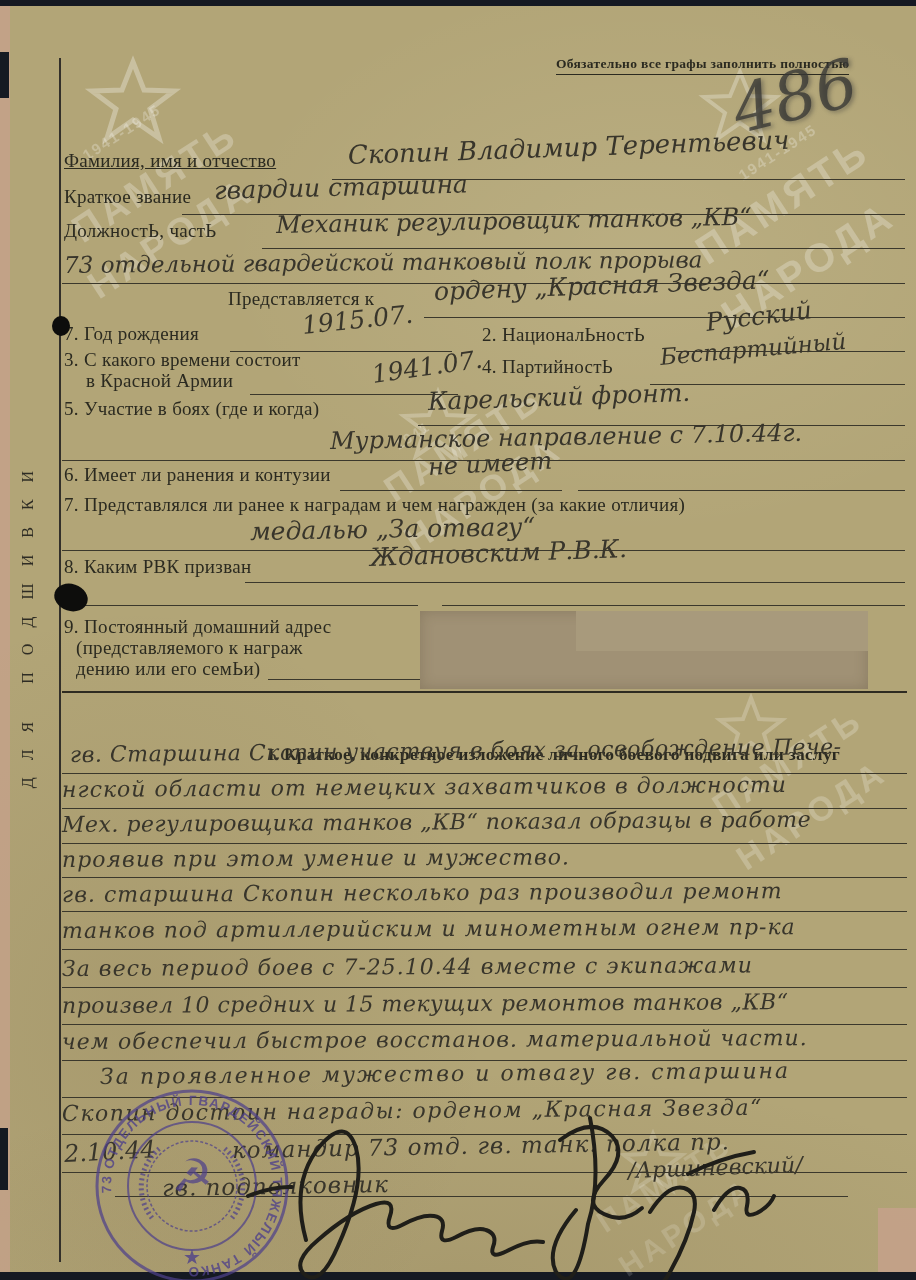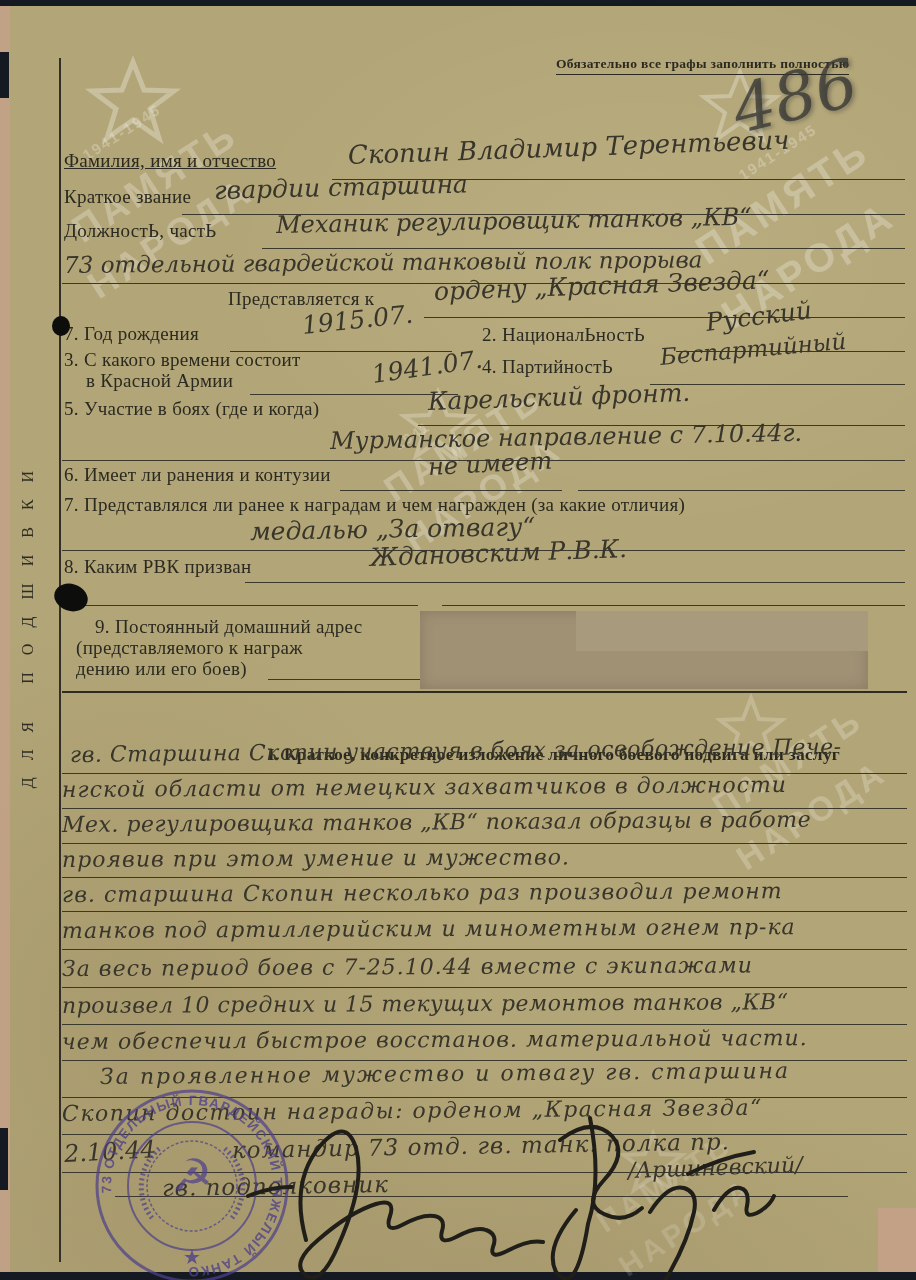--- a/index.html
+++ b/index.html
@@ -122,23 +122,23 @@
   <div class="lbl" style="left:64px;top:494px;">7. Представлялся ли ранее к наградам и чем награжден (за какие отличия)</div>
   <div class="hw" style="left:250px;top:517px;font-size:25px;transform:rotate(-1deg);">медалью „За отвагу“</div>
   <div class="rule" style="left:62px;top:550px;width:843px;"></div>
 
   <div class="lbl" style="left:64px;top:556px;">8. Каким РВК призван</div>
   <div class="hw" style="left:370px;top:543px;font-size:25px;transform:rotate(-2deg);">Ждановским Р.В.К.</div>
   <div class="rule" style="left:245px;top:582px;width:660px;"></div>
   <div class="rule" style="left:62px;top:605px;width:356px;"></div>
   <div class="rule" style="left:442px;top:605px;width:463px;"></div>
 
-  <div class="lbl" style="left:64px;top:616px;margin-left:31px;">9. Постоянный домашний адрес</div>
+  <div class="lbl" style="left:64px;top:616px;">9. Постоянный домашний адрес</div>
   <div class="lbl" style="left:76px;top:637px;">(представляемого к награж</div>
-  <div class="lbl" style="left:76px;top:658px;">дению или его боев)</div>
+  <div class="lbl" style="left:76px;top:658px;">дению или его семЬи)</div>
   <div class="rule" style="left:268px;top:679px;width:160px;"></div>
   <div class="abs" style="left:420px;top:611px;width:448px;height:78px;background:#a09175;box-shadow:inset 0 0 14px rgba(70,60,40,0.25);"></div>
   <div class="abs" style="left:576px;top:611px;width:292px;height:40px;background:#a89a7c;"></div>
   <div class="rule-thick" style="left:62px;top:691px;width:845px;"></div>
 
   <div class="lbl" style="left:95px;top:744px;width:745px;text-align:right;font-size:17.5px;font-weight:bold;letter-spacing:0.2px;">I. Краткое, конкретное изложение личного боевого подвига или заслуг</div>
 
   <div class="hw" style="left:70px;top:742px;font-size:22px;transform:rotate(-0.6deg);letter-spacing:0.5px;">гв. Старшина Скопин участвуя в боях за освобождение Пече-</div>
   <div class="rule" style="left:62px;top:773px;width:845px;"></div>
   <div class="hw" style="left:62px;top:777px;font-size:22px;transform:rotate(-0.4deg);letter-spacing:1px;">нгской области от немецких захватчиков в должности</div>

